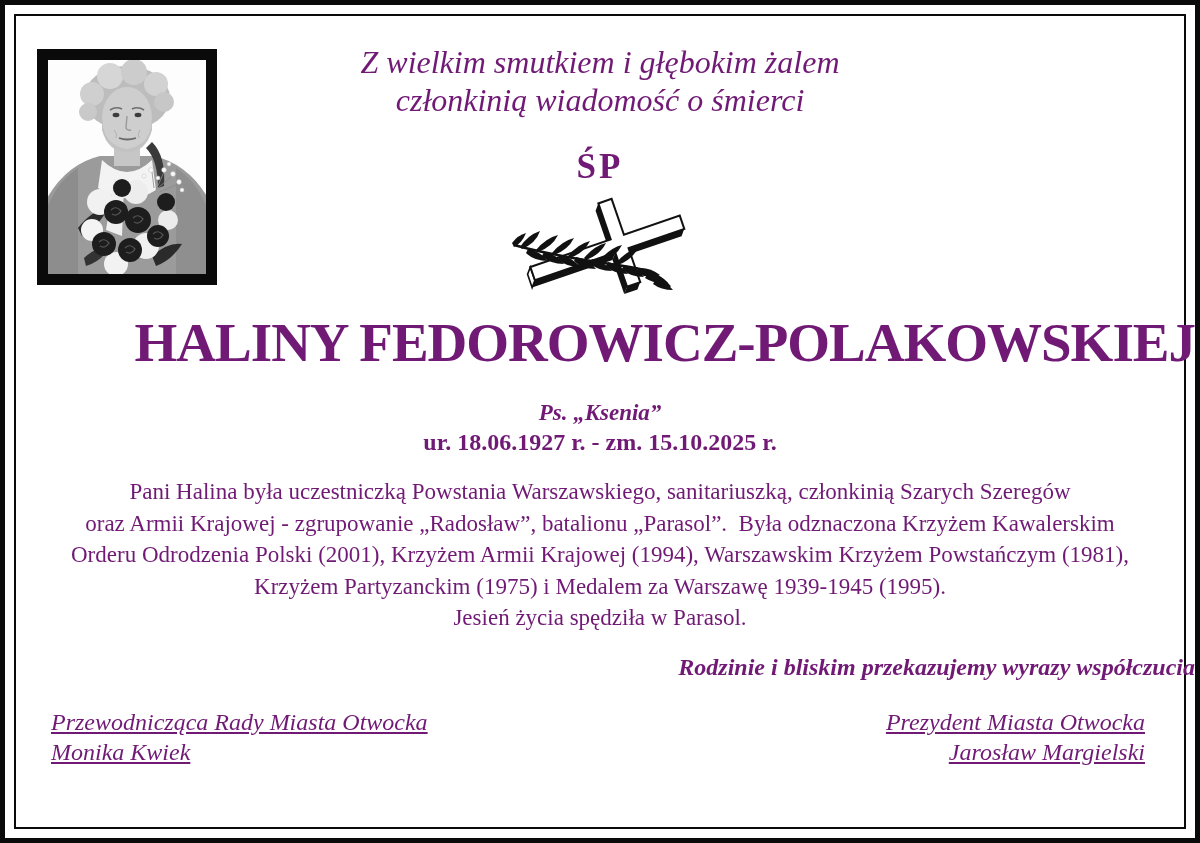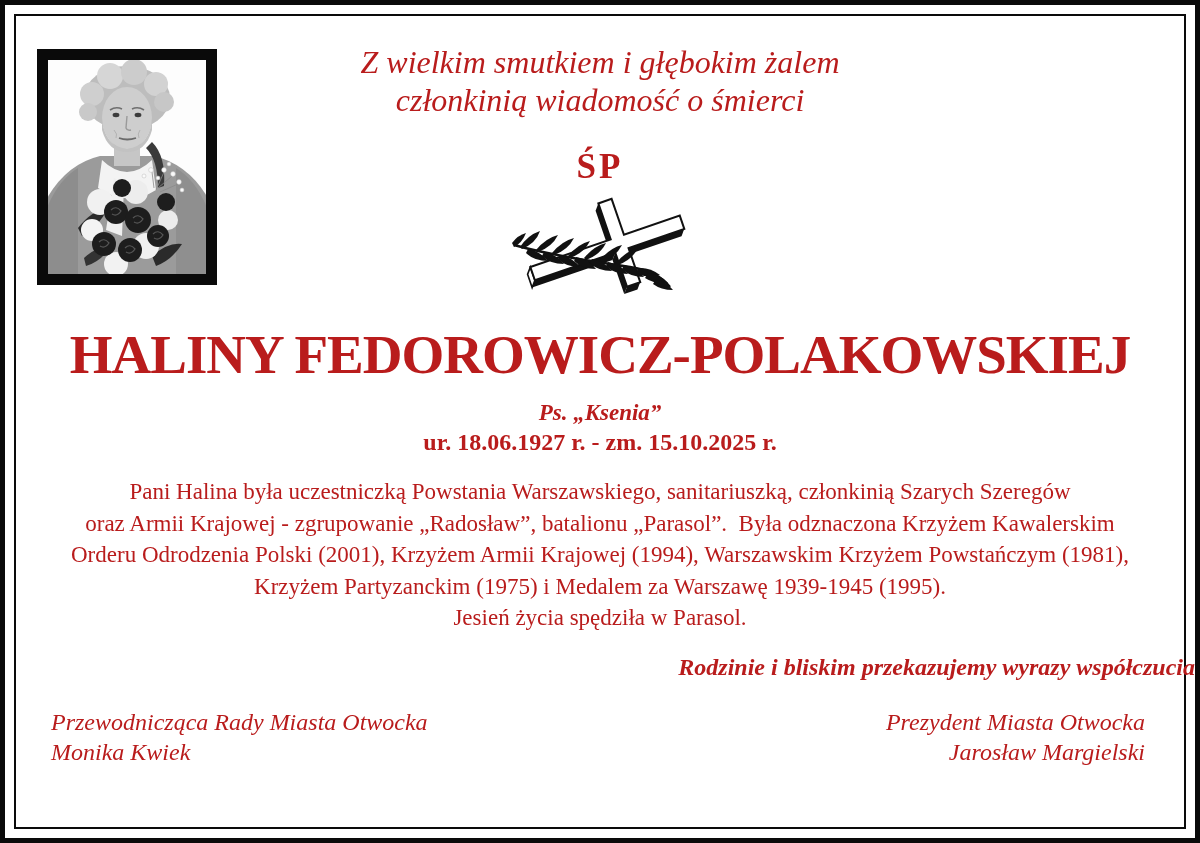--- a/index.html
+++ b/index.html
@@ -1,46 +1,46 @@
 <!DOCTYPE html>
 <html><head>
 <meta charset="utf-8">
 <style>
   html,body{margin:0;padding:0;background:#ffffff;}
   .page{
     position:relative;width:1200px;height:843px;background:#ffffff;
-    font-family:"Liberation Serif","DejaVu Serif",serif;color:#b91c1c;
+    font-family:"Liberation Serif","DejaVu Serif",serif;color:#701a75;
     overflow:hidden;box-sizing:border-box;
     border:5px solid #0a0a0a;padding:4px;
   }
   .frame-inner{
     position:absolute;left:9px;top:9px;right:9px;bottom:9px;
     border:2px solid #0a0a0a;
   }
   
   .photo{
     position:absolute;left:32px;top:44px;width:158px;height:214px;
     border:11px solid #0a0a0a;background:#ffffff;
   }
   .photo svg{display:block;}
   
   .abs{position:absolute;left:0;width:100%;text-align:center;}
   .intro{top:38px;font-style:italic;font-size:32px;line-height:38px;}
   .sp-label{top:142px;font-weight:bold;font-size:35px;line-height:40px;letter-spacing:3px;}
   .cross-wrap{position:absolute;left:505px;top:192px;width:190px;height:100px;}
-  .deceased{top:320px;font-weight:bold;font-size:55px;line-height:60px;letter-spacing:-1px;white-space:nowrap;}
+  .deceased{top:308px;font-weight:bold;font-size:55px;line-height:60px;letter-spacing:-1px;white-space:nowrap;text-align:right;}
   .pseudo{top:394px;font-weight:bold;font-style:italic;font-size:23px;line-height:28px;}
   .dates{top:422px;font-weight:bold;font-size:24px;line-height:30px;}
   .bio{top:471px;font-size:23px;line-height:31.5px;}
   .bio div{white-space:pre;}
   .condolence{top:648px;font-weight:bold;font-style:italic;font-size:24px;line-height:28px;text-align:right;}
   .footer{
     position:absolute;left:46px;right:50px;top:702px;
     display:flex;justify-content:space-between;
-    font-style:italic;font-size:24px;line-height:30px;
+    font-style:italic;font-size:24px;line-height:30px;text-decoration:underline;
   }
   .footer .sig-left{text-align:left;}
   .footer .sig-right{text-align:right;}
 </style>
 </head>
 <body>
 
 <div class="page">
   <div class="frame-inner"></div>
 

